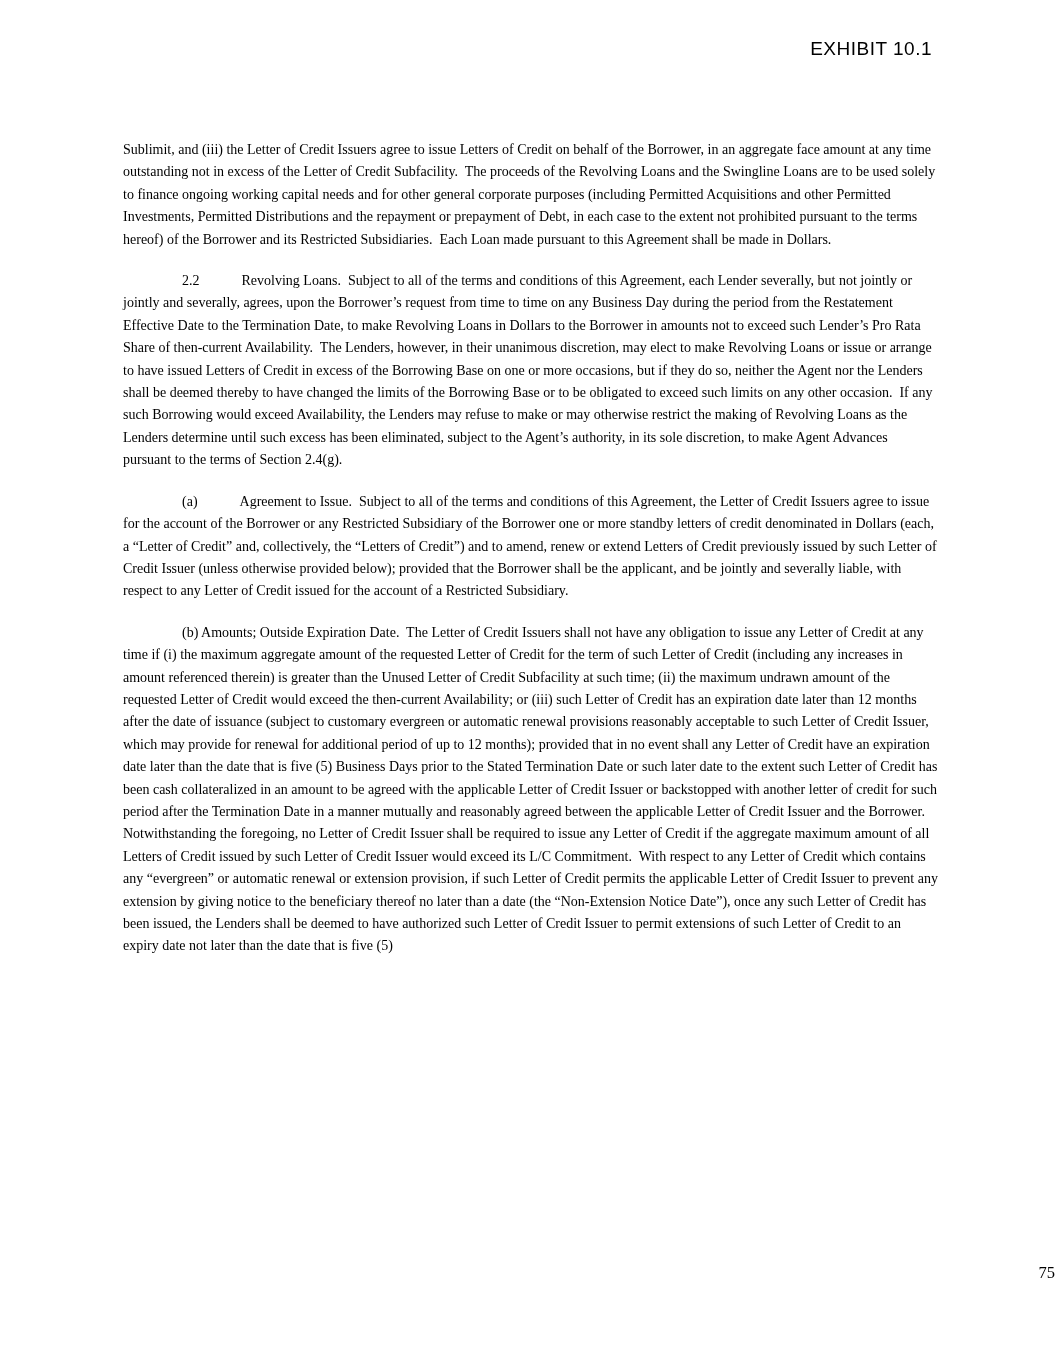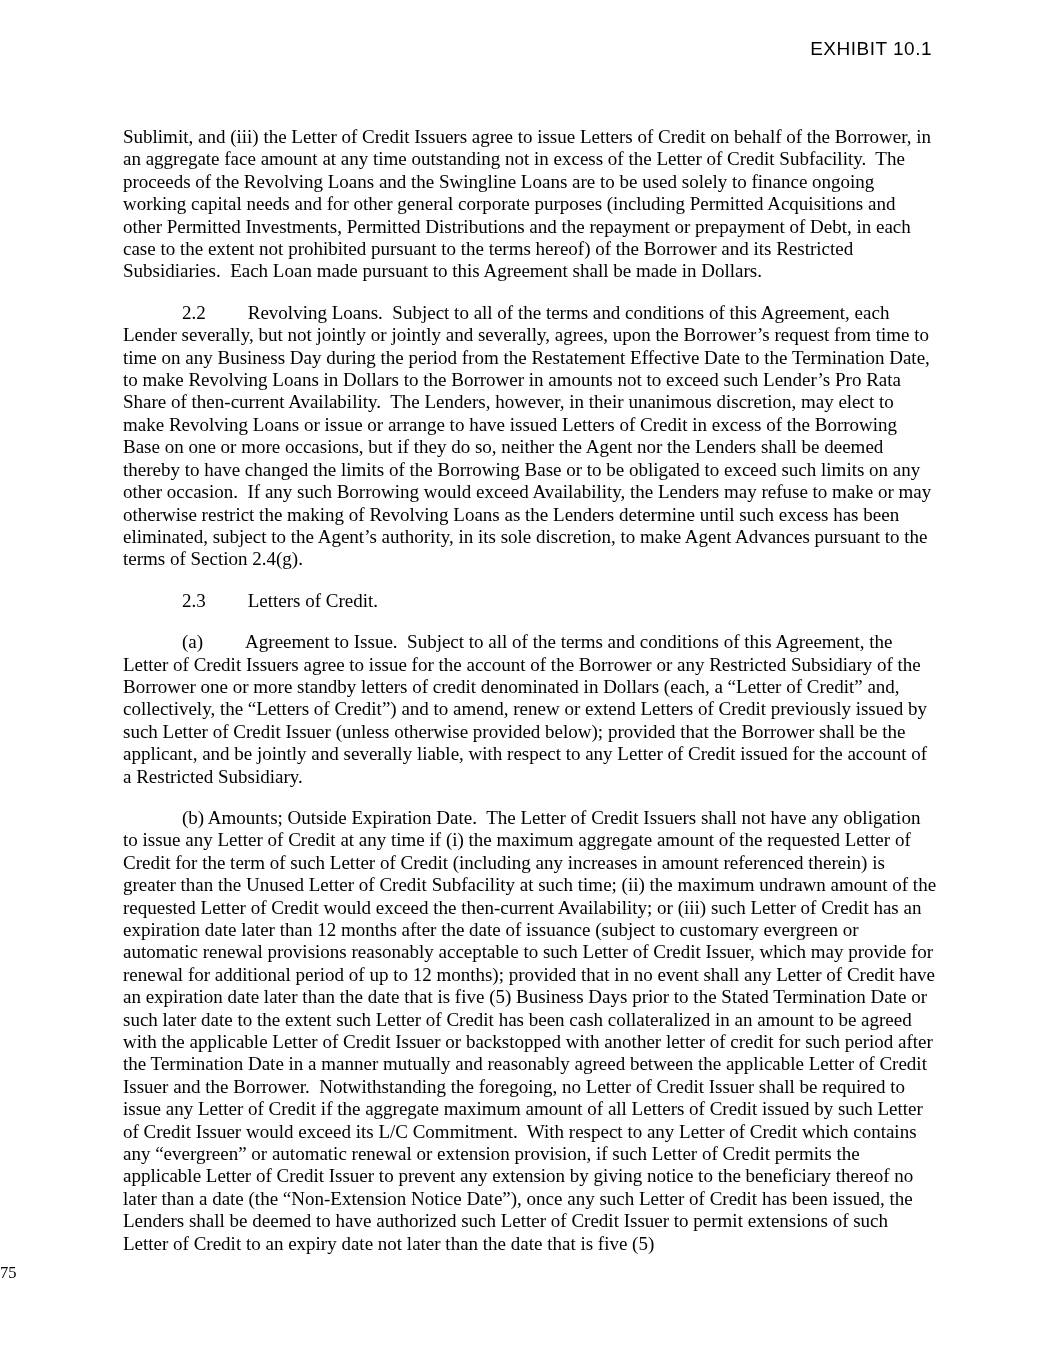--- a/index.html
+++ b/index.html
@@ -25,52 +25,51 @@
     letter-spacing: 0.5px;
     color: #000000;
   }
   .document-body {
     position: absolute;
     top: 126px;
     left: 123px;
     width: 815px;
   }
   .para {
-    margin: 0 0 19px 0;
-    font-size: 19px;
+    margin: 13px 0 19px 0;
+    font-size: 14px;
     line-height: 22.4px;
     white-space: pre-wrap;
     text-align: left;
   }
   .para.indent {
     text-indent: 59px;
   }
   .u {
   }
   .tab {
     display: inline-block;
     width: 42px;
   }
   .page-footer {
     position: absolute;
     top: 1263px;
     left: 0;
     width: 100%;
-    text-align: left;
+    text-align: right;
     font-size: 16.5px;
   }
 </style>
 </head>
 <body>
 
 <div class="page">
   <div class="exhibit-header">EXHIBIT 10.1</div>
 
   <div class="document-body">
       <p class="para"><span>Sublimit, and (iii) the Letter of Credit Issuers agree to issue Letters of Credit on behalf of the Borrower, in an aggregate face amount at any time outstanding not in excess of the Letter of Credit Subfacility.  The proceeds of the Revolving Loans and the Swingline Loans are to be used solely to finance ongoing working capital needs and for other general corporate purposes (including Permitted Acquisitions and other Permitted Investments, Permitted Distributions and the repayment or prepayment of Debt, in each case to the extent not prohibited pursuant to the terms hereof) of the Borrower and its Restricted Subsidiaries.  Each Loan made pursuant to this Agreement shall be made in Dollars.</span></p>
       <p class="para indent"><span>2.2</span><span class="tab"></span><span class="u">Revolving Loans</span><span>.  Subject to all of the terms and conditions of this Agreement, each Lender severally, but not jointly or jointly and severally, agrees, upon the Borrower’s request from time to time on any Business Day during the period from the Restatement Effective Date to the Termination Date, to make Revolving Loans in Dollars to the Borrower in amounts not to exceed such Lender’s Pro Rata Share of then-current Availability.  The Lenders, however, in their unanimous discretion, may elect to make Revolving Loans or issue or arrange to have issued Letters of Credit in excess of the Borrowing Base on one or more occasions, but if they do so, neither the Agent nor the Lenders shall be deemed thereby to have changed the limits of the Borrowing Base or to be obligated to exceed such limits on any other occasion.  If any such Borrowing would exceed Availability, the Lenders may refuse to make or may otherwise restrict the making of Revolving Loans as the Lenders determine until such excess has been eliminated, subject to the Agent’s authority, in its sole discretion, to make Agent Advances pursuant to the terms of </span><span class="u">Section 2.4(g)</span><span>.</span></p>
-      <p class="para indent"><span>2.3</span><span class="tab"></span><span class="u">Letters of Credit</span><span>.</span></p>
       <p class="para indent"><span>(a)</span><span class="tab"></span><span class="u">Agreement to Issue</span><span>.  Subject to all of the terms and conditions of this Agreement, the Letter of Credit Issuers agree to issue for the account of the Borrower or any Restricted Subsidiary of the Borrower one or more standby letters of credit denominated in Dollars (each, a “</span><span class="u">Letter of Credit</span><span>” and, collectively, the “</span><span class="u">Letters of Credit</span><span>”) and to amend, renew or extend Letters of Credit previously issued by such Letter of Credit Issuer (unless otherwise provided below); </span><span class="u">provided</span><span> that the Borrower shall be the applicant, and be jointly and severally liable, with respect to any Letter of Credit issued for the account of a Restricted Subsidiary.</span></p>
       <p class="para indent"><span>(b) </span><span class="u">Amounts; Outside Expiration Date</span><span>.  The Letter of Credit Issuers shall not have any obligation to issue any Letter of Credit at any time if (i) the maximum aggregate amount of the requested Letter of Credit for the term of such Letter of Credit (including any increases in amount referenced therein) is greater than the Unused Letter of Credit Subfacility at such time; (ii) the maximum undrawn amount of the requested Letter of Credit would exceed the then-current Availability; or (iii) such Letter of Credit has an expiration date later than 12 months after the date of issuance (subject to customary evergreen or automatic renewal provisions reasonably acceptable to such Letter of Credit Issuer, which may provide for renewal for additional period of up to 12 months); </span><span class="u">provided</span><span> that in no event shall any Letter of Credit have an expiration date later than the date that is five (5) Business Days prior to the Stated Termination Date or such later date to the extent such Letter of Credit has been cash collateralized in an amount to be agreed with the applicable Letter of Credit Issuer or backstopped with another letter of credit for such period after the Termination Date in a manner mutually and reasonably agreed between the applicable Letter of Credit Issuer and the Borrower.  Notwithstanding the foregoing, no Letter of Credit Issuer shall be required to issue any Letter of Credit if the aggregate maximum amount of all Letters of Credit issued by such Letter of Credit Issuer would exceed its L/C Commitment.  With respect to any Letter of Credit which contains any “evergreen” or automatic renewal or extension provision, if such Letter of Credit permits the applicable Letter of Credit Issuer to prevent any extension by giving notice to the beneficiary thereof no later than a date (the “</span><span class="u">Non-Extension Notice Date</span><span>”), once any such Letter of Credit has been issued, the Lenders shall be deemed to have authorized such Letter of Credit Issuer to permit extensions of such Letter of Credit to an expiry date not later than the date that is five (5)</span></p>
     </div>
 
   <div class="page-footer">75</div>
 </div>
 
 </body></html>

